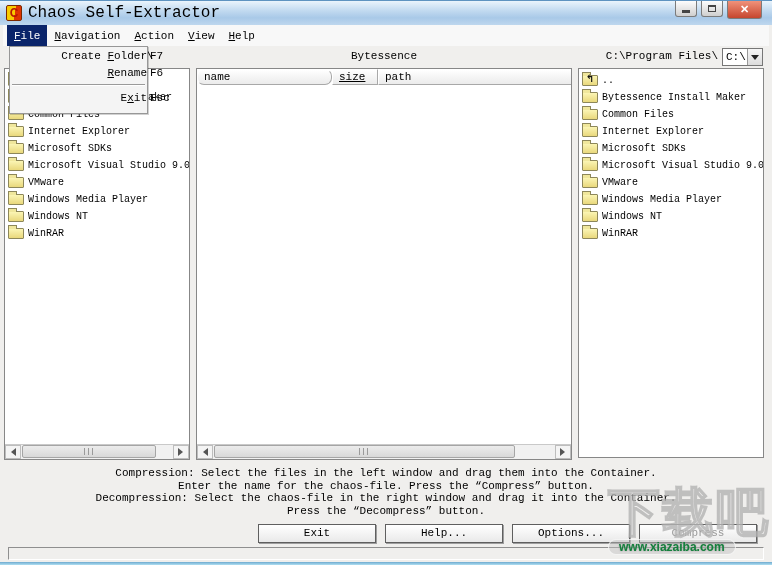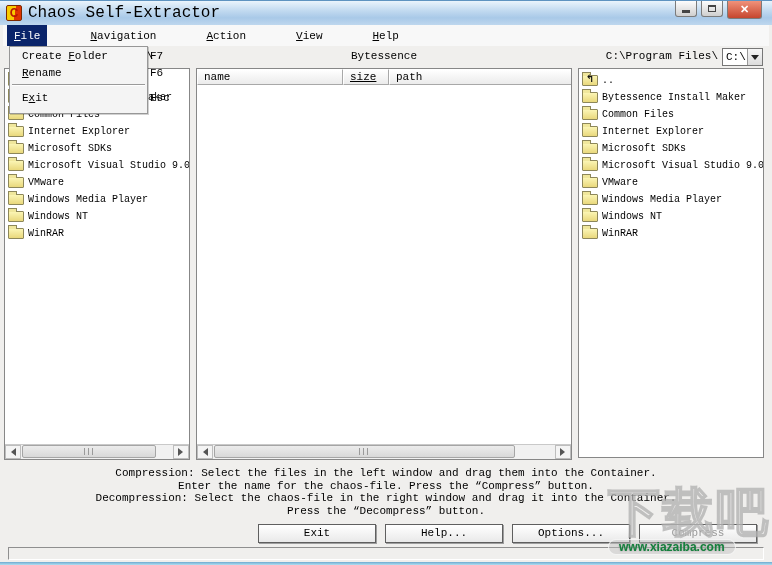--- a/index.html
+++ b/index.html
@@ -35,32 +35,32 @@
     display:flex; align-items:center; justify-content:center; cursor:default;
   }
   .wbtn.close { width:35px; height:18px; background:linear-gradient(180deg,#f0927a,#c6462e);
     color:#fff; font:bold 11px "Liberation Sans",sans-serif; }
   .glyph-min { width:8px; height:3px; background:#444; margin-top:6px; }
   .glyph-max { width:8px; height:7px; border:1px solid #444; border-top:2px solid #444; }
   
   .menubar {
     position:absolute; left:3px; right:3px; top:25px; height:21px;
     background:#f8f8f8; display:flex; align-items:stretch; padding-left:4px;
-    font-size:11px; z-index:6;gap:36px;
+    font-size:11px; z-index:6;
   }
   .mb-item { display:flex; align-items:center; padding:0 7px; cursor:default; }
   .mb-item.sel { background:#0a246a; color:#fff; }
   .u { text-decoration:underline; }
   
   .dropdown {
     position:absolute; left:9px; top:46px; width:139px; height:68px;
     background:#f4f4f4; border:1px solid #979797; z-index:50;
     font-size:11px; box-shadow:1px 1px 0 rgba(0,0,0,.18);
   }
-  .mi { position:relative; height:17px; display:flex; align-items:center; padding-left:12px; cursor:default; }
+  .mi { position:relative; height:17px; display:flex; align-items:center; padding-left:12px; cursor:default;justify-content:flex-end; }
   .mi .shortcut { position:absolute; left:92px;margin-left:48px; }
   .menu-sep { height:0; border-top:1px solid #9a9a9a; border-bottom:1px solid #fff; margin:3px 2px; }
   
   .hdr-label { position:absolute; top:50px; height:14px; font-size:11px; text-align:center; }
   .hdr-left { left:4px; width:186px; }
   .hdr-container { left:196px; width:376px; }
   .hdr-right { left:578px; width:140px; text-align:right; }
   .combo {
     position:absolute; left:722px; top:48px; width:41px; height:18px;
     background:#fff; border:1px solid #777; display:flex; align-items:center; font-size:11px;
@@ -77,21 +77,21 @@
   .panel-mid   { left:196px; width:376px; height:392px; }
   .panel-right { left:578px; width:186px; height:390px; }
   
   .colhead { display:flex; height:16px; font-size:11px; }
   .colcell {
     background:linear-gradient(#ffffff,#ebebeb);
     border-right:1px solid #a8a8a8; border-bottom:1px solid #a8a8a8;
     border-top:1px solid #fff; border-left:1px solid #fff;
     padding-left:6px; display:flex; align-items:center;
   }
-  .col-name { width:146px; } .col-size { width:46px;text-decoration:underline; } .col-path { flex:1; border-right:none; }
+  .col-name { width:135px;border-radius:7px; } .col-size { width:46px;text-decoration:underline; } .col-path { flex:1; border-right:none; }
   
   .list { padding-top:3px; font-size:10px; }
   .row { height:17px; display:flex; align-items:center; padding-left:3px; white-space:nowrap; overflow:hidden; }
   .fi { position:relative; width:16px; height:11px; margin-right:4px; flex:0 0 16px;
         background:linear-gradient(#fbf5b4,#e9d87c); border:1px solid #8d875a; border-radius:1px; }
   .fi::before { content:""; position:absolute; top:-4px; left:-1px; width:7px; height:3px;
         background:#f0e79c; border:1px solid #8d875a; border-bottom:none; }
   .fi[data-name="folder-up-icon"]::after {
         content:"↰"; position:absolute; top:-3px; left:3px;
         font:bold 10px "DejaVu Sans",sans-serif; color:#111; }

